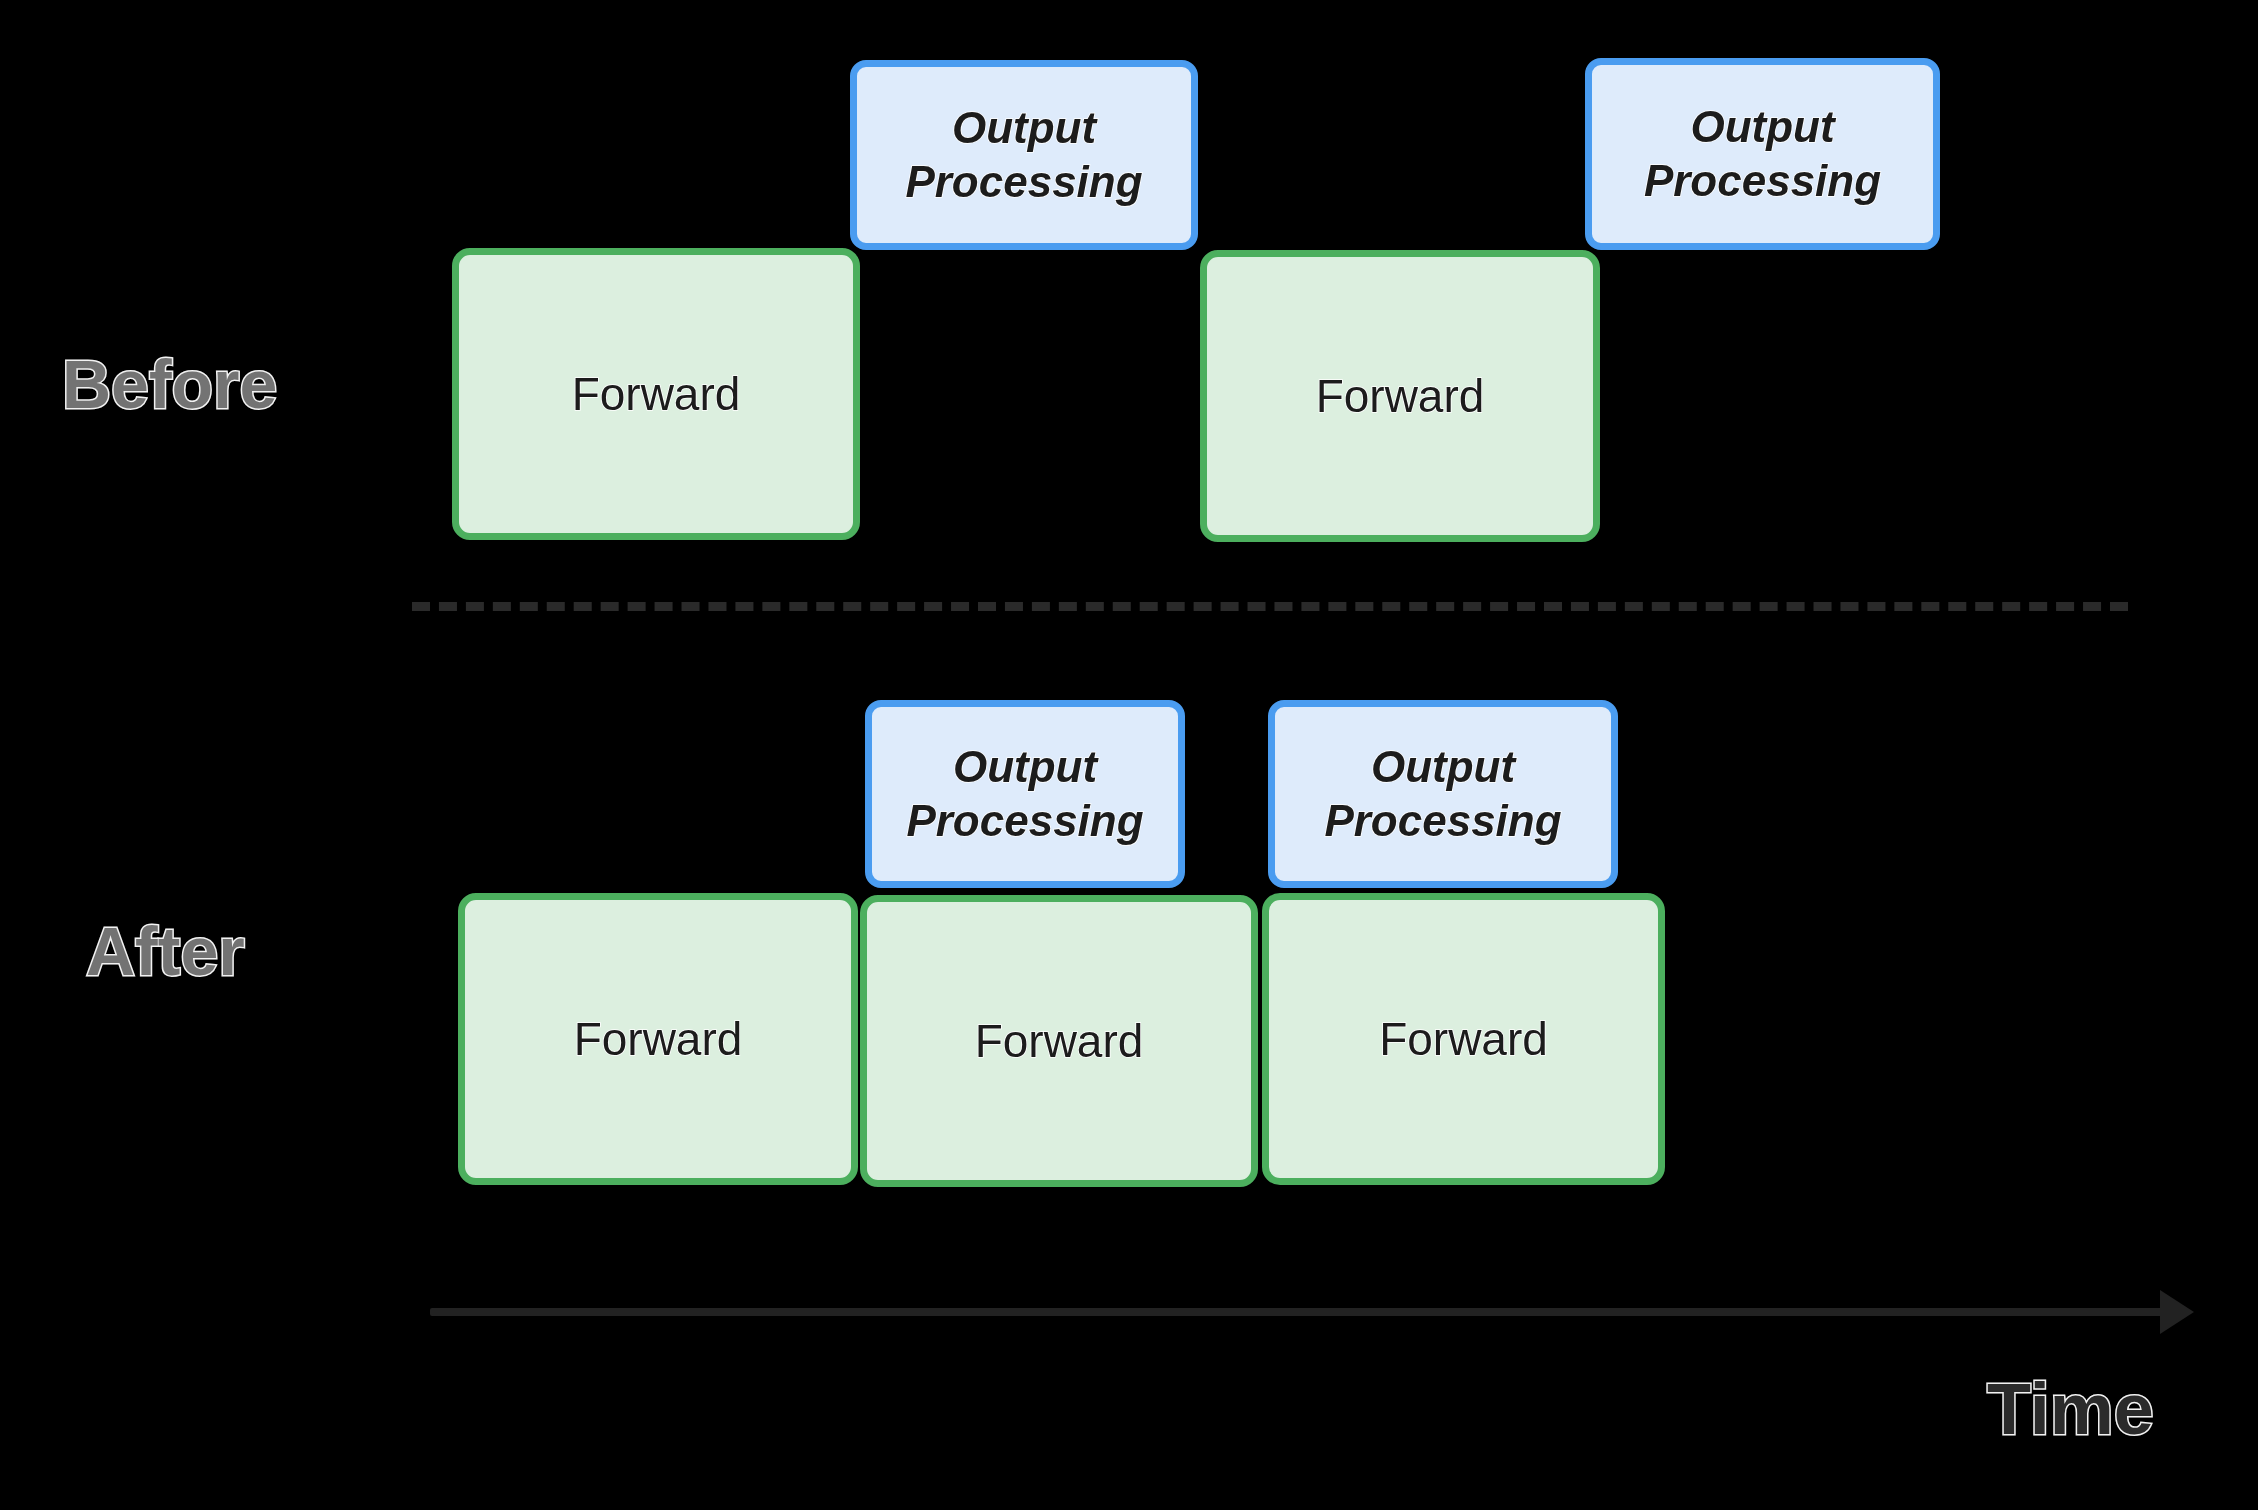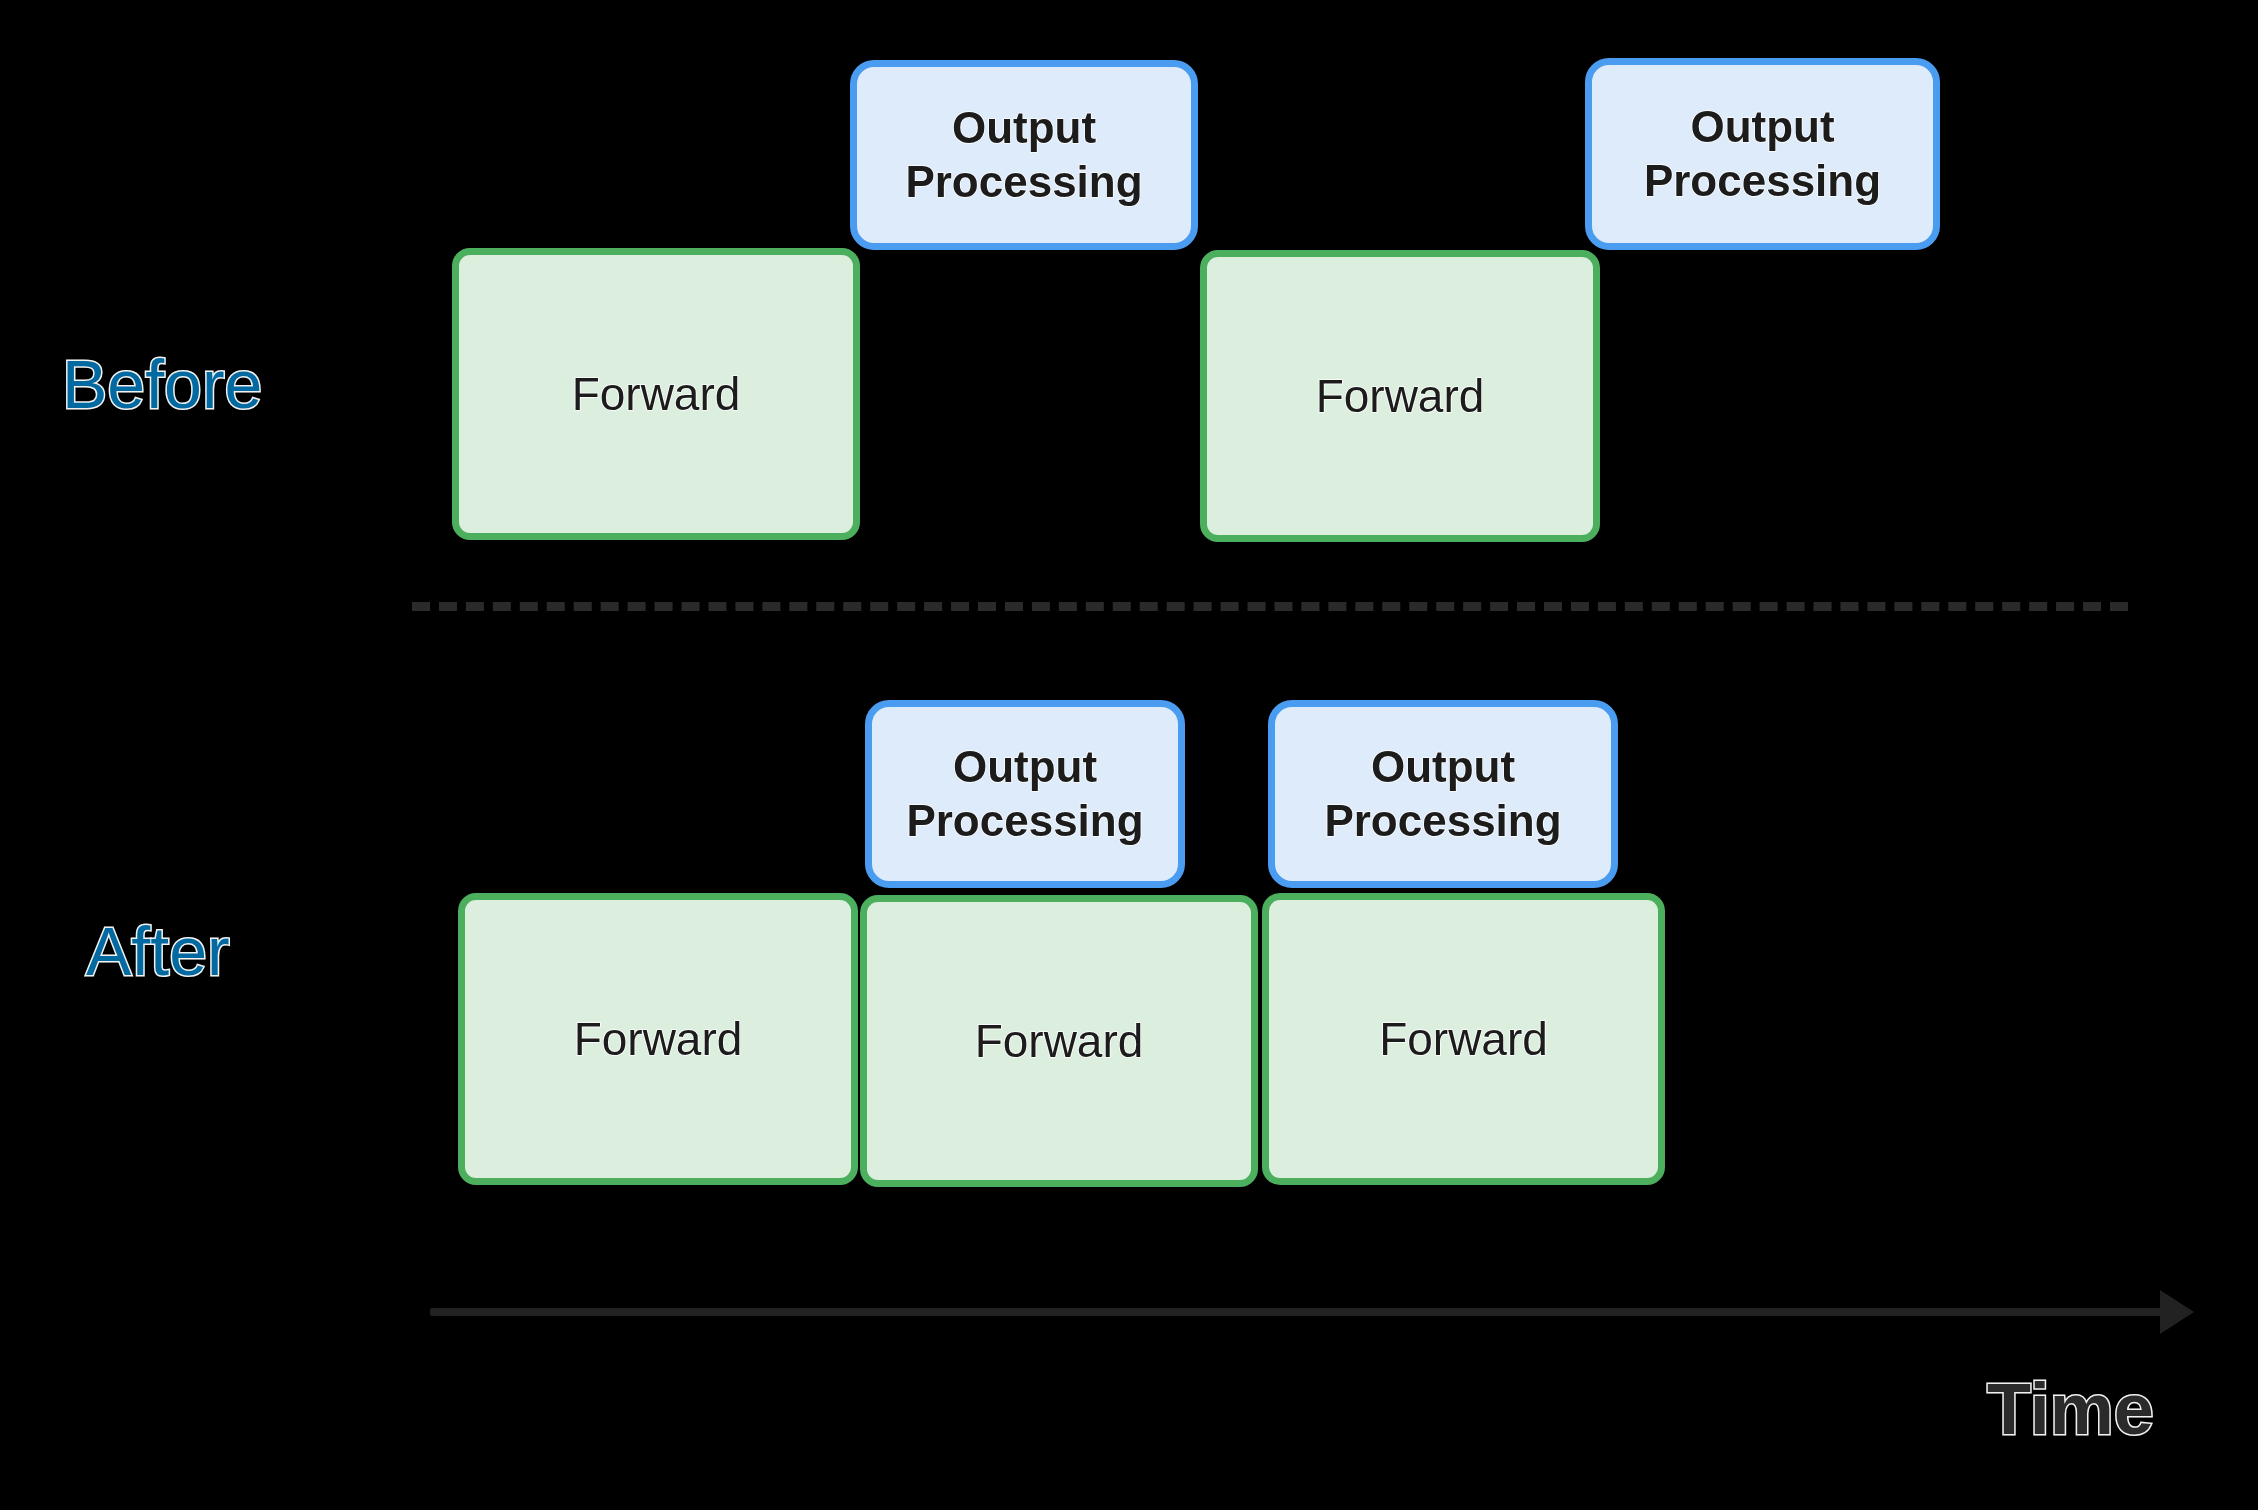--- a/index.html
+++ b/index.html
@@ -7,22 +7,22 @@
     width:2258px;height:1510px;position:relative;overflow:hidden;
     font-family:"Liberation Sans","DejaVu Sans",sans-serif;
     background:#000000;
   }
   #stage{position:absolute;left:0;top:0;width:2258px;height:1510px;}
 
   
   .row-label{
     position:absolute;
     font-size:68px;
-    font-weight:400;
-    color:#0369a1;
+    font-weight:700;
+    color:#737373;
     letter-spacing:0px;
     -webkit-text-stroke:3px #f2f2f2;
     paint-order:stroke fill;
     white-space:nowrap;
   }
   .time-label{
     position:absolute;
     font-size:72px;
     font-weight:700;
     color:#2b2b2b;
@@ -55,21 +55,22 @@
     border-radius:18px;
   }
   .block-forward .block-text{
     font-size:46px;
     font-weight:400;
   }
 
   .block-output{
     background:#deebfb;
     border:7px solid #4a9cf0;
-    border-radius:24px;
+    border-radius:16px;
+    font-style:italic;
   }
   .block-output .block-text{
     font-size:44px;
     font-weight:700;
   }
 
   
   .divider{
     position:absolute;
     height:0;

